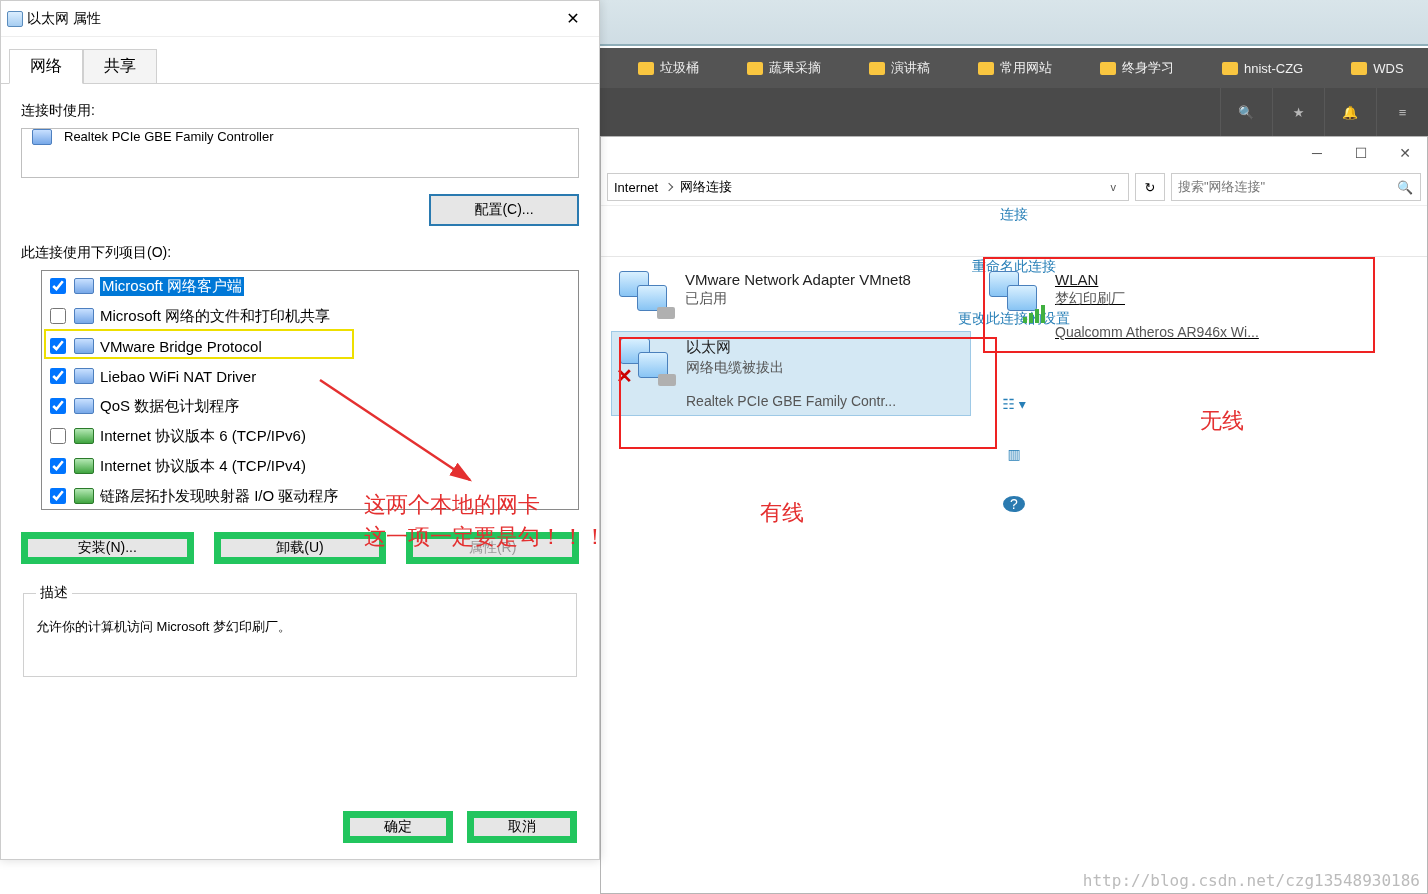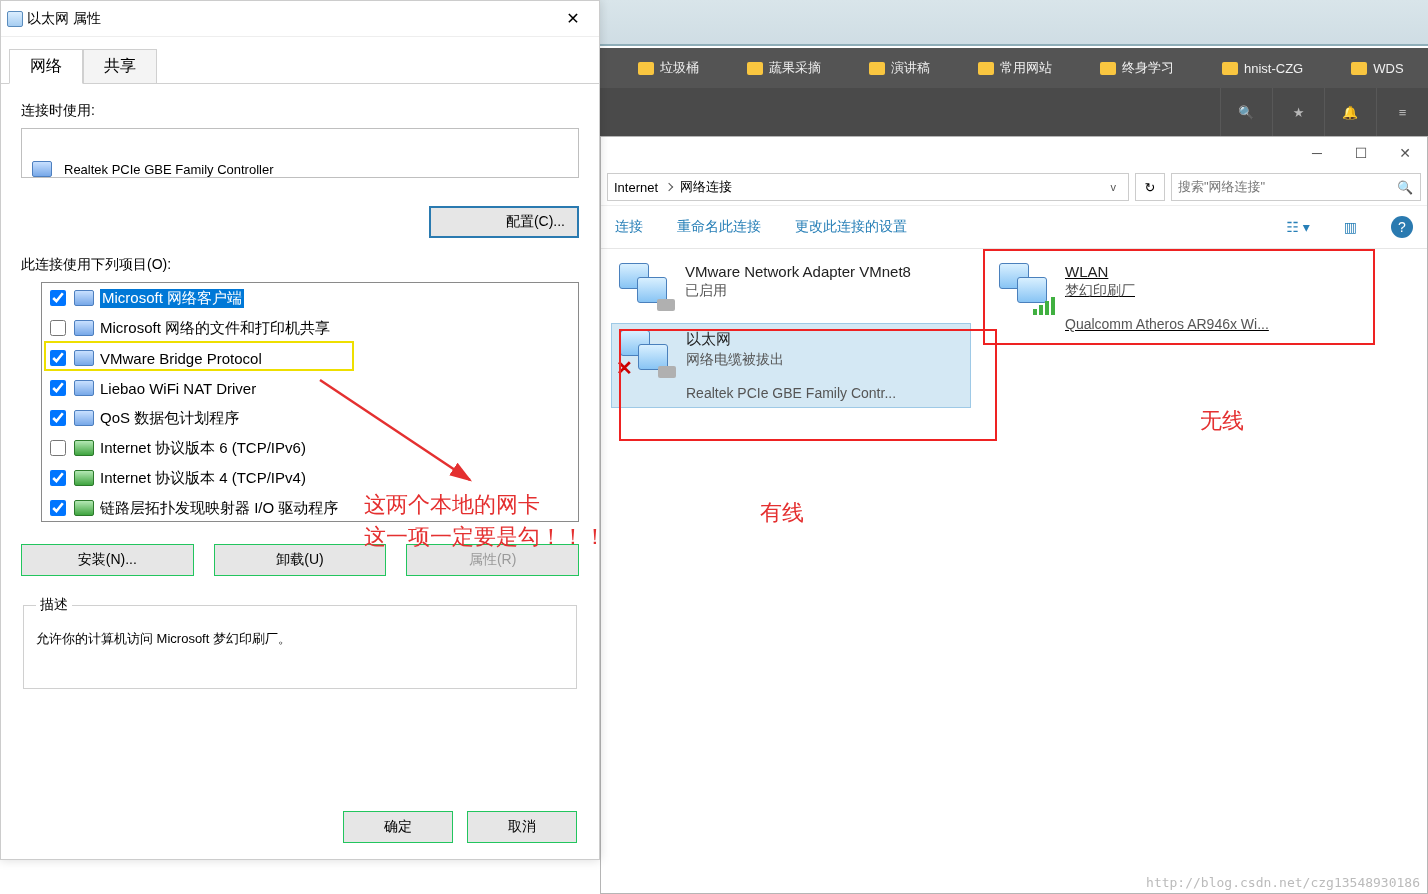--- a/index.html
+++ b/index.html
@@ -66,48 +66,47 @@
     padding: 18px 20px 10px 20px;
   }
   .field-label {
     font-size: 14px;
     margin-bottom: 8px;
   }
   .adapter-box {
     border: 1px solid #bfbfbf;
     height: 50px;
     display: flex;
-    align-items: flex-end;
+    align-items: flex-start;
     padding: 0 10px;
-    margin-bottom: 28px;
+    margin-bottom: 16px;
   }
   .nic-icon {
     width: 20px; height: 16px;
     background: linear-gradient(#c8e0ff,#77a8e8);
     border: 1px solid #4d7fbf;
     border-radius: 2px;
     margin-right: 12px;
   }
   .config-btn-row {
     display: flex;
     justify-content: flex-end;
     margin-bottom: 18px;
   }
   .btn {
     min-width: 150px;
     height: 32px;
-    border: 1px solid #22c55e;
+    border: 7px solid #22c55e;
     background: #e6e6e6;
     font-size: 14px;
     cursor: pointer;
     padding: 0 12px;
   }
   .btn.default {
     border: 2px solid #2a7ab0;
-    text-align: right;
   }
   .btn.disabled {
     color: #9a9a9a;
     cursor: default;
   }
   .items-list {
     border: 1px solid #8a8a8a;
     height: 240px;
     position: relative;
     overflow: hidden;
@@ -272,29 +271,30 @@
   .search-box {
     width: 250px; height: 28px;
     border: 1px solid #ccc;
     display: flex;
     align-items: center;
     padding: 0 6px;
     color: #777;
   }
   .search-box .sicon { margin-left: auto; }
   .exp-cmd-row {
-    height: 44px;
+    height: 52px;
     display: flex;
     align-items: center;
     padding: 0 14px;
     border-top: 1px solid #eee;
     border-bottom: 1px solid #e6e6e6;
     color: #277fb7;
     font-size: 14px;
     gap: 34px;
+    flex-direction: column;
   }
   .exp-cmd-row .spacer { flex: 1; }
   .view-ico {
     color: #277fb7;
   }
   .help-circle {
     width: 22px; height: 22px;
     border-radius: 50%;
     background: #2a7ab0;
     color: #fff;
@@ -368,21 +368,21 @@
     font-size: 22px;
     font-family: "SimSun","宋体",serif;
     white-space: nowrap;
     z-index: 20;
   }
   .watermark {
     position: absolute;
     right: 8px; bottom: 4px;
     color: #bbb;
     font-family: Consolas,monospace;
-    font-size: 13px;
+    font-size: 16px;
   }
   svg.arrow { position: absolute; z-index: 20; pointer-events:none; }
   .app-icon { width:16px; height:16px; border:1px solid #5a8cbd; background:linear-gradient(#dbeeff,#a6cdf1); border-radius:2px; }
 </style>
 </head>
 <body>
 
 <div class="bg-browser-bar"></div>
 <div class="bookmark-row">
   <div class="bm">
@@ -448,21 +448,21 @@
   <div class="exp-cmd-row">
     <span>连接</span>
     <span>重命名此连接</span>
     <span>更改此连接的设置</span>
     <span class="spacer"></span>
     <span class="view-ico">☷ ▾</span>
     <span class="view-ico">▥</span>
     <span class="help-circle">?</span>
   </div>
   <div class="conn-area">
-    <div style="display:flex; gap:10px;">
+    <div style="display:flex; ">
       <div style="width:370px;">
         <div class="conn-item">
           <div class="conn-icon">
             <div class="mon a"></div>
               <div class="mon b"></div>
               <div class="plug"></div>
           </div>
           <div class="conn-text">
             <div class="l1">VMware Network Adapter VMnet8</div>
             <div class="l2">已启用</div>

